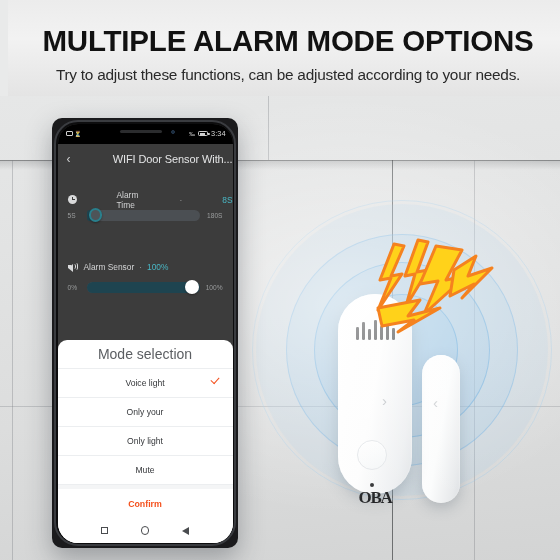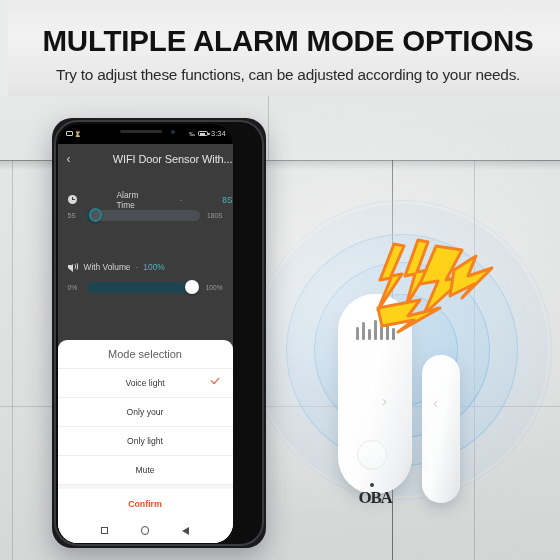--- a/index.html
+++ b/index.html
@@ -100,23 +100,23 @@
     position: absolute; left: 86px; top: 288px; width: 74px; text-align: center;
     font-size: 17px; font-weight: bold; color: #1e1f21; letter-spacing: -1.2px;
     font-family: "Liberation Serif", serif;
   }
 
   
   .bolts { position: absolute; left: 358px; top: 140px; width: 140px; height: 110px; z-index: 6; }
 
   
   .phone {
-    position: absolute; left: 52px; top: 118px; width: 214px; height: 430px;
+    position: absolute; left: 52px; top: 118px; width: 186px; height: 430px;
     background: #1b1b1d;
-    border-radius: 20px;
+    border-radius: 10px;
     box-shadow: 0 10px 26px rgba(40,45,55,0.35);
     z-index: 30;
   }
   .phone-edge {
     position:absolute; left:2px; top:2px; right:2px; bottom:2px;
     border-radius: 24px; border: 2.2px solid #3a3c40;
     background: #0d0d0e;
   }
   .screen {
     position: absolute; left: 5.5px; top: 5.5px; width: 175px; height: 419px;
@@ -189,21 +189,21 @@
   
   .sheet {
     position:absolute; left:0; bottom:0; width:175px; background:#fff;
     border-radius:9px 9px 0 0; overflow:hidden;
   }
   .sheet-row {
     position:relative; height:29px; display:flex; align-items:center; justify-content:center;
     border-bottom:1px solid #eceef0;
   }
   .sheet-row .txt { font-size:8.6px; color:#35373a; }
-  .sheet-row.head .txt { font-size:11px; color:#5b5e62; }
+  .sheet-row.head .txt { font-size:14px; color:#5b5e62; }
   .sheet-row .chk {
     position:absolute; right:14px; top:8px; width:8px; height:5px;
     border-left:1.5px solid #f4511e; border-bottom:1.5px solid #f4511e;
     transform: rotate(-48deg);
   }
   .sheet-gap { height:4px; background:#f4f5f6; }
   .sheet-row.confirm { border-bottom:none; height:30px; }
   .sheet-row.confirm .txt { color:#f4511e; font-weight:bold; font-size:8.8px; }
 
   .androidbar {
@@ -307,21 +307,21 @@
         <span class="slider-cap r">180S</span>
       </div>
 
       <div class="row-head" style="top:88px;">
         <span class="ic-vol">
           <span class="spk"></span>
             <span class="box"></span>
             <span class="w1"></span>
             <span class="w2"></span>
         </span>
-        <span class="lbl">With Volume</span>
+        <span class="lbl">Alarm Sensor</span>
         <span class="dot">·</span>
         <span class="val">100%</span>
       </div>
       <div class="slider-row" style="top:108px;">
         <span class="slider-cap">0%</span>
         <span class="track">
           <span class="fill" style="width:100%;"></span>
           <span class="knob" style="right:1px;"></span>
         </span>
         <span class="slider-cap r">100%</span>

